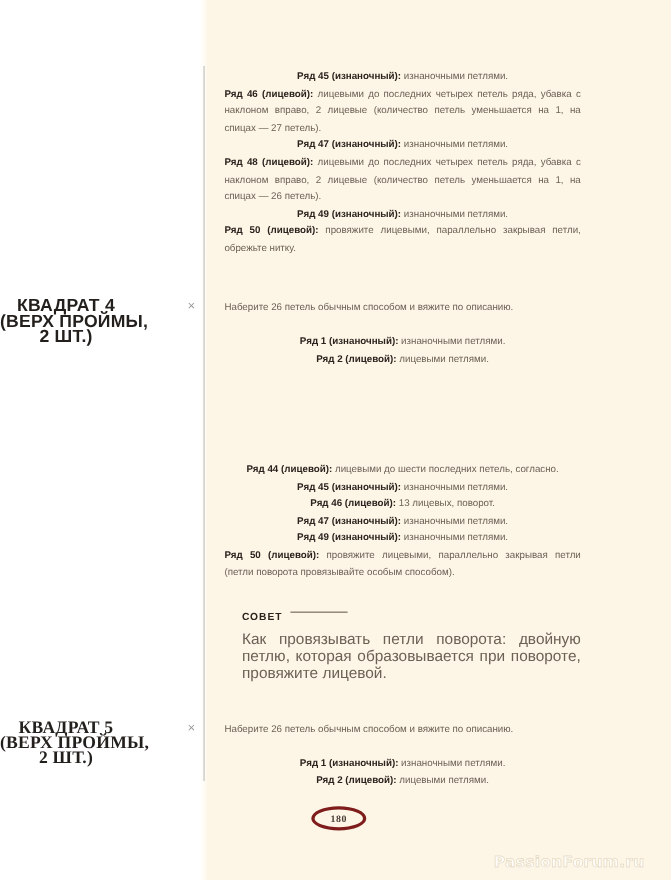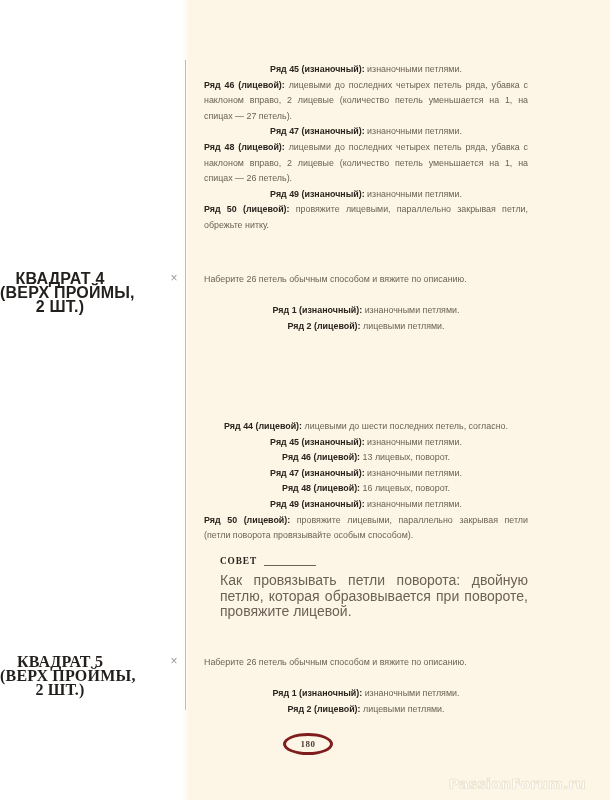--- a/index.html
+++ b/index.html
@@ -125,23 +125,23 @@
   .row-just { text-align: justify; }
 
   
   .tip {
     position: absolute;
     left: 16px;
     width: 308px;
   }
   .tip-head {
     display: flex;
-    align-items: flex-end;
+    align-items: flex-start;
     gap: 7px;
-    font-family: Liberation Serif, serif;
+    font-family: Liberation Sans, sans-serif;
     font-weight: bold;
     font-size: 9.3px;
     letter-spacing: 0.9px;
     color: #2a231e;
     text-transform: uppercase;
   }
   .tip-rule {
     height: 1px;
     width: 52px;
     background: #6d6056;
@@ -259,23 +259,20 @@
       <p class="row-line">
         <b>Ряд 45 (изнаночный):</b><span> изнаночными петлями.</span>
       </p>
       <p class="row-line">
         <b>Ряд 46 (лицевой):</b><span> 13 лицевых, поворот.</span>
       </p>
       <p class="row-line">
         <b>Ряд 47 (изнаночный):</b><span> изнаночными петлями.</span>
       </p>
       <p class="row-line">
-        <b>Ряд 48 (лицевой):</b><span> 16 лицевых, поворот.</span>
-      </p>
-      <p class="row-line">
         <b>Ряд 49 (изнаночный):</b><span> изнаночными петлями.</span>
       </p>
       <p class="row-line row-just">
         <b>Ряд 50 (лицевой):</b><span> провяжите лицевыми, параллельно закрывая петли (петли поворота провязывайте особым способом).</span>
       </p>
     </div>
 
     <div class="tip" style="top:556px;">
       <div class="tip-head">
         <span>СОВЕТ</span>

